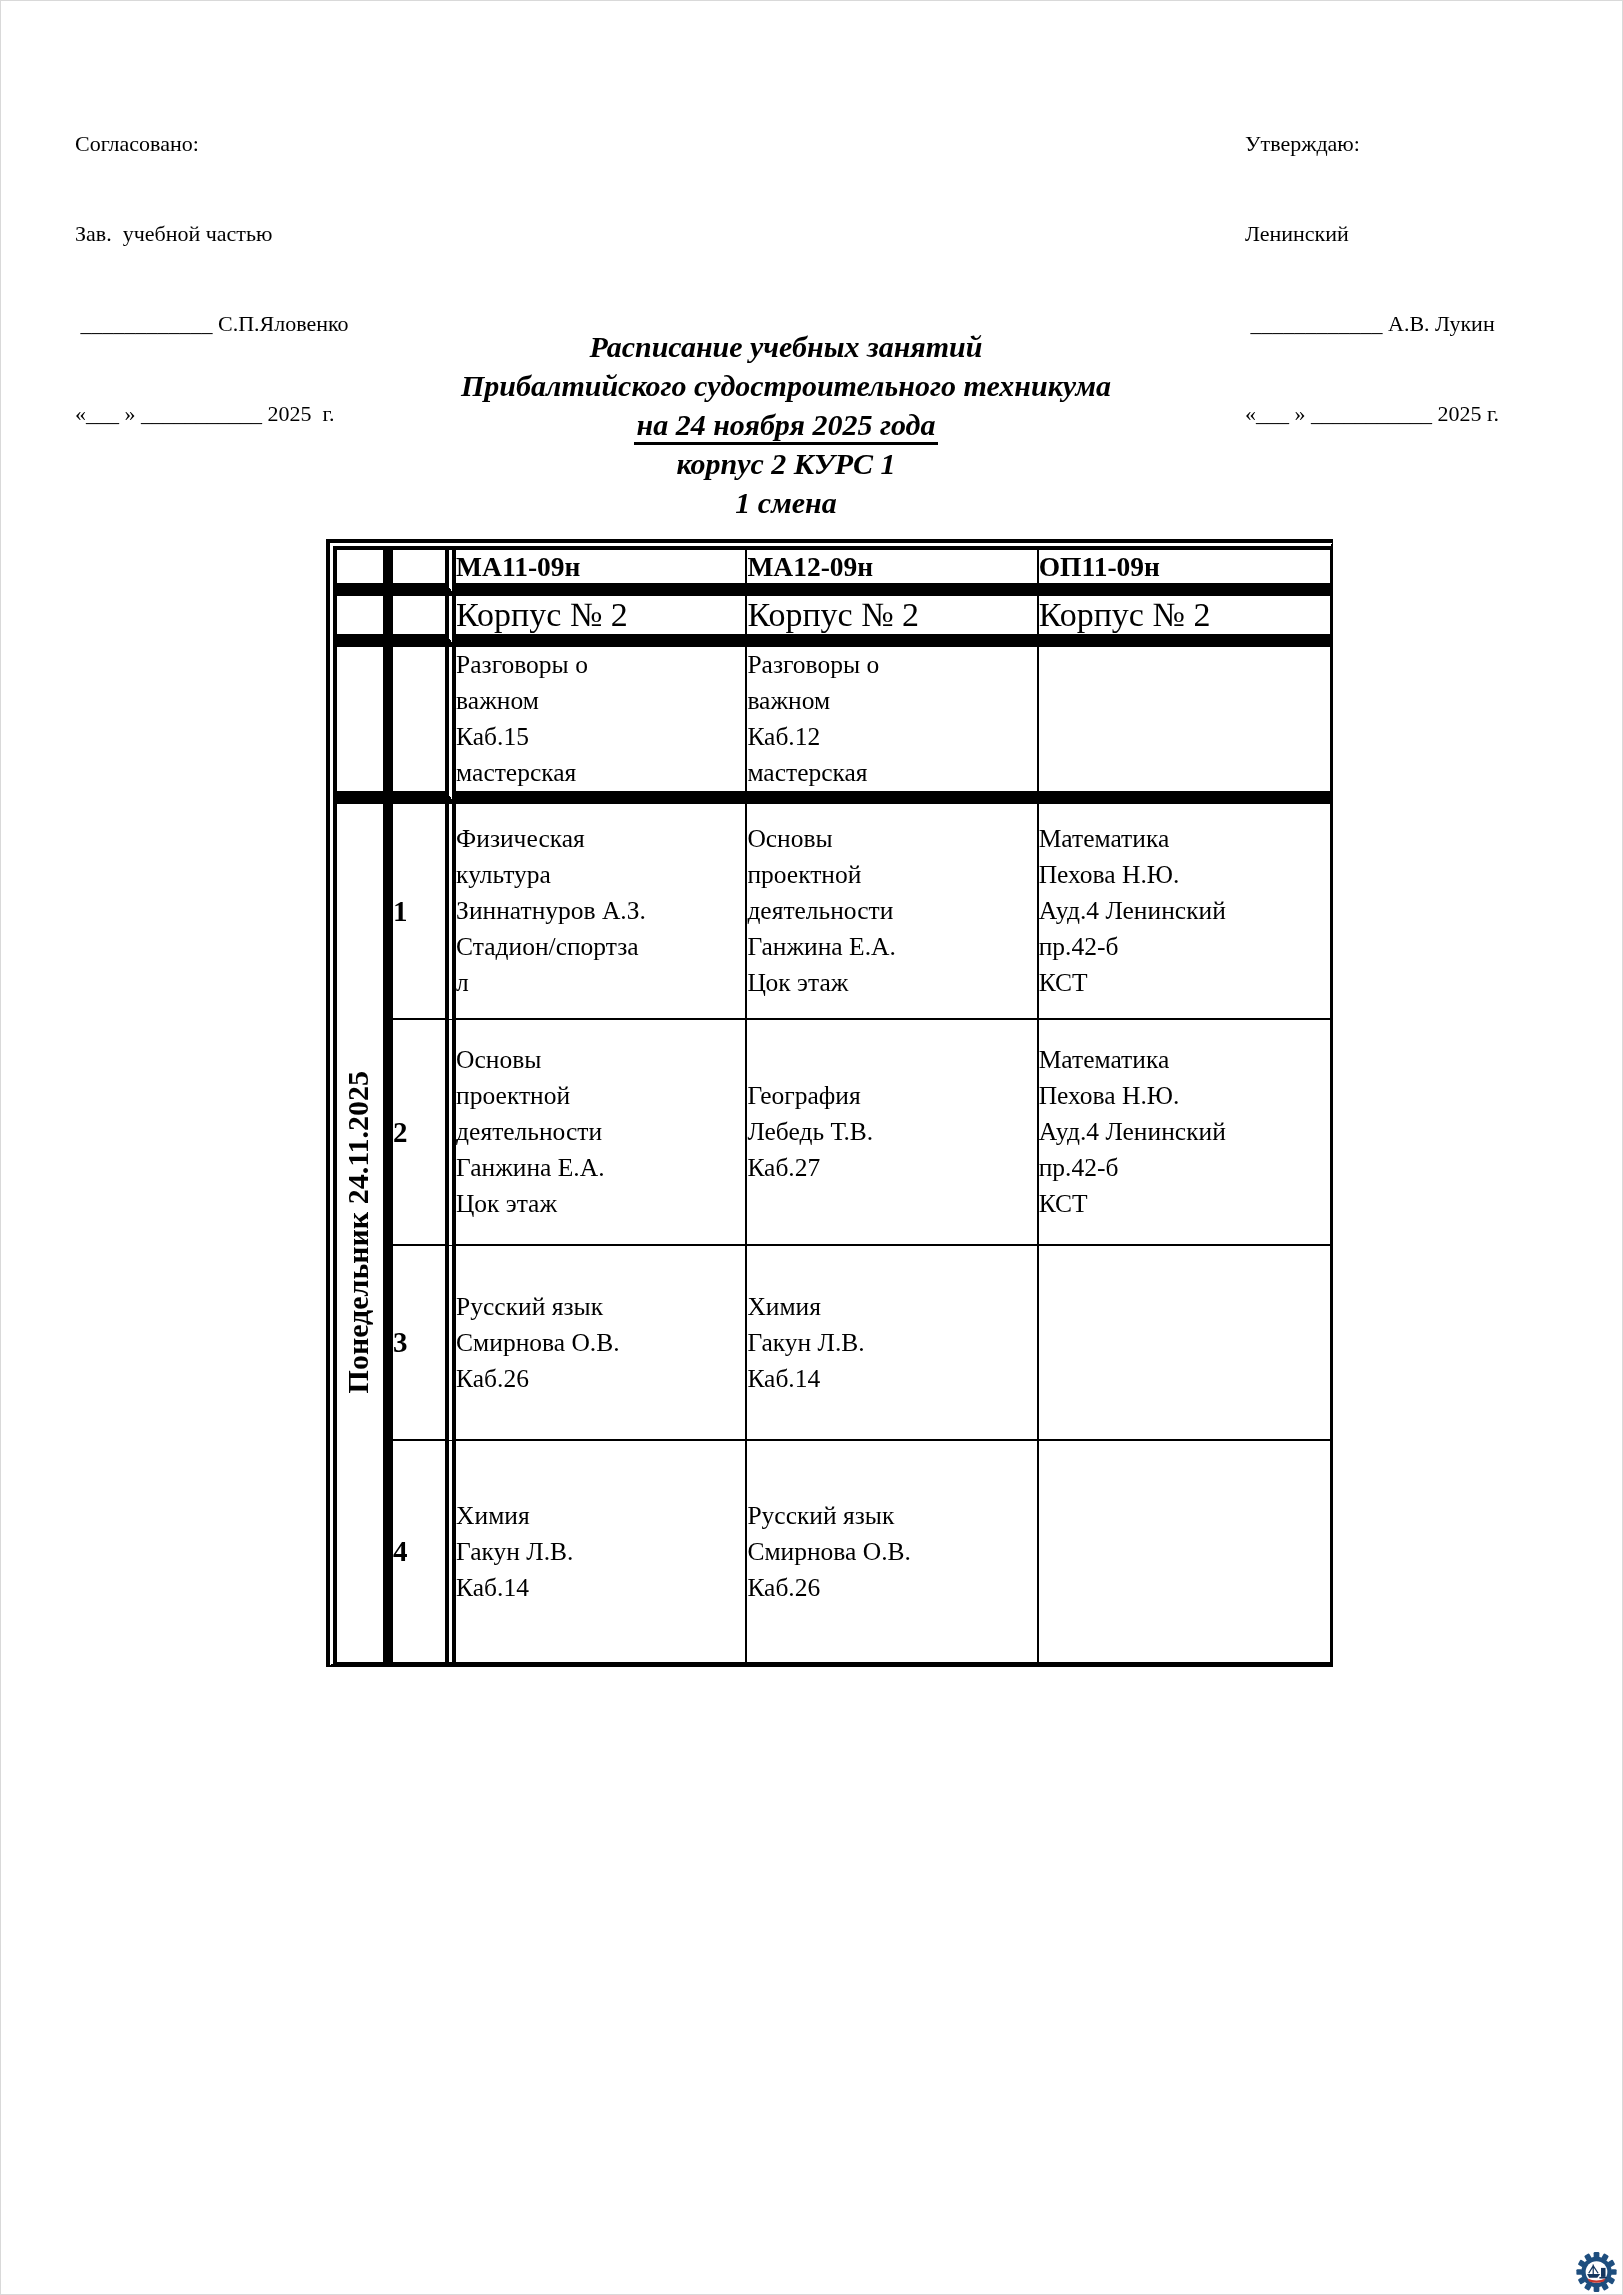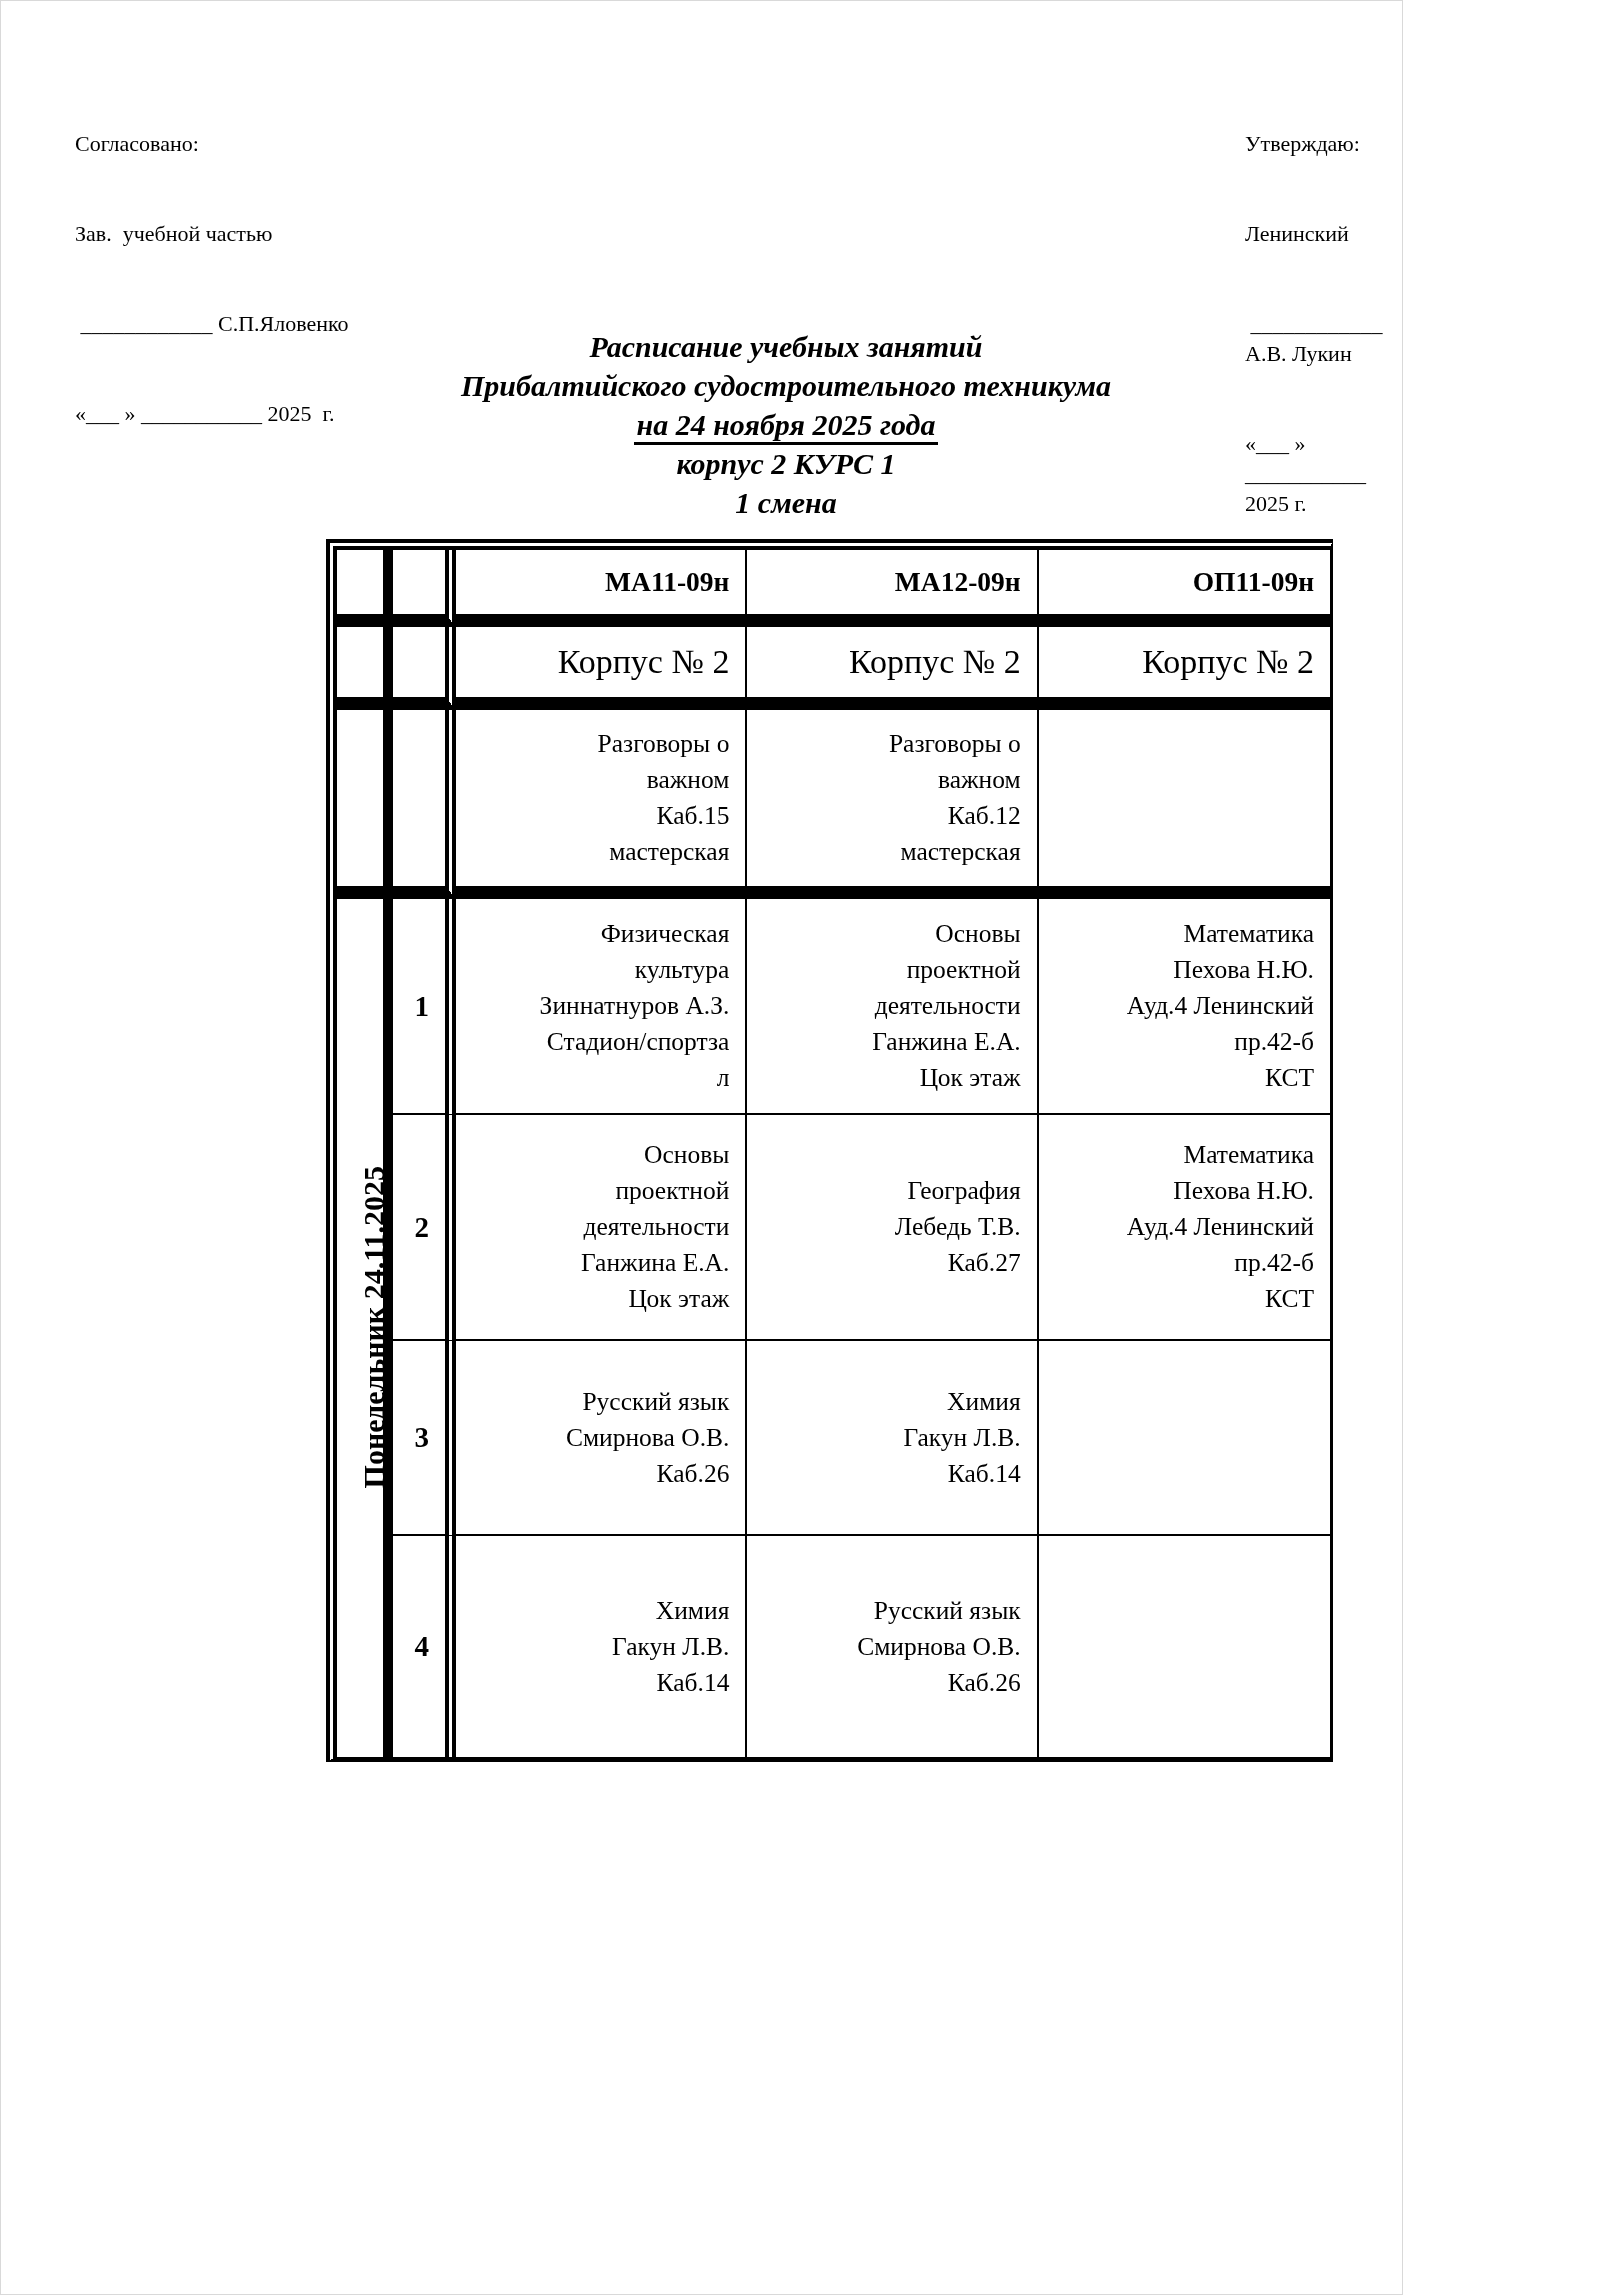--- a/index.html
+++ b/index.html
@@ -1,38 +1,38 @@
 <!DOCTYPE html>
 <html style="font-size:10.5px"><head>
 <meta charset="utf-8">
 <style>
   html,body{margin:0;padding:0;background:#ffffff;}
   .page{
-    position:relative;width:1403px;height:2295px;background:#fff;
+    position:relative;width:1623px;height:2295px;background:#fff;
     font-family:"Liberation Serif","DejaVu Serif",serif;color:#000;
     border:1.3px solid #d9d9d9;box-sizing:border-box;overflow:hidden;
   }
   
   .approval{position:absolute;top:68px;font-size:22px;line-height:30px;white-space:pre-wrap;}
   .approval.left{left:74px;}
   .approval.right{left:1244px;}
   
   .title-block{
     position:absolute;top:326px;left:26px;width:1518px;text-align:center;
     font-size:30px;line-height:39px;font-weight:bold;font-style:italic;
   }
   .underline{border-bottom:3.3px solid #000;padding:0 2.6px 1.3px 2.6px;}
   
   table.sched{
     position:absolute;left:325px;top:538px;width:1007px;
     border-collapse:separate;border-spacing:0;table-layout:fixed;box-sizing:border-box;
     border-top:11px double #000;border-left:11.8px double #000;
     border-right:3.3px solid #000;border-bottom:5.2px solid #000;
   }
-  td{padding:16px;margin:0;text-align:right;vertical-align:middle;overflow:hidden;box-sizing:border-box;}
+  td{padding:0;margin:0;text-align:left;vertical-align:middle;overflow:hidden;box-sizing:border-box;}
   td.day{border-right:10.5px solid #000;}
   td.num{border-right:11.8px double #000;}
   td.c{border-right:2.6px solid #000;}
   td.lastcol{border-right:none;}
   tr.hrow td{border-bottom:13px solid #000;}
   tr.brow td{border-bottom:2.6px solid #000;margin-left:48px;}
   tr.lastrow td{border-bottom:none;}
   td.dayv{border-bottom:none !important;}
   tr.r-group td{height:46px;}
   tr.r-korpus td{height:41px;}

